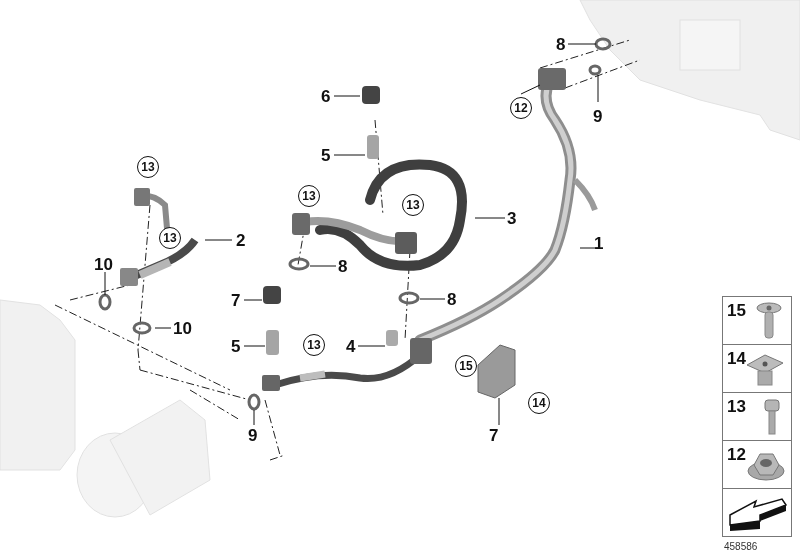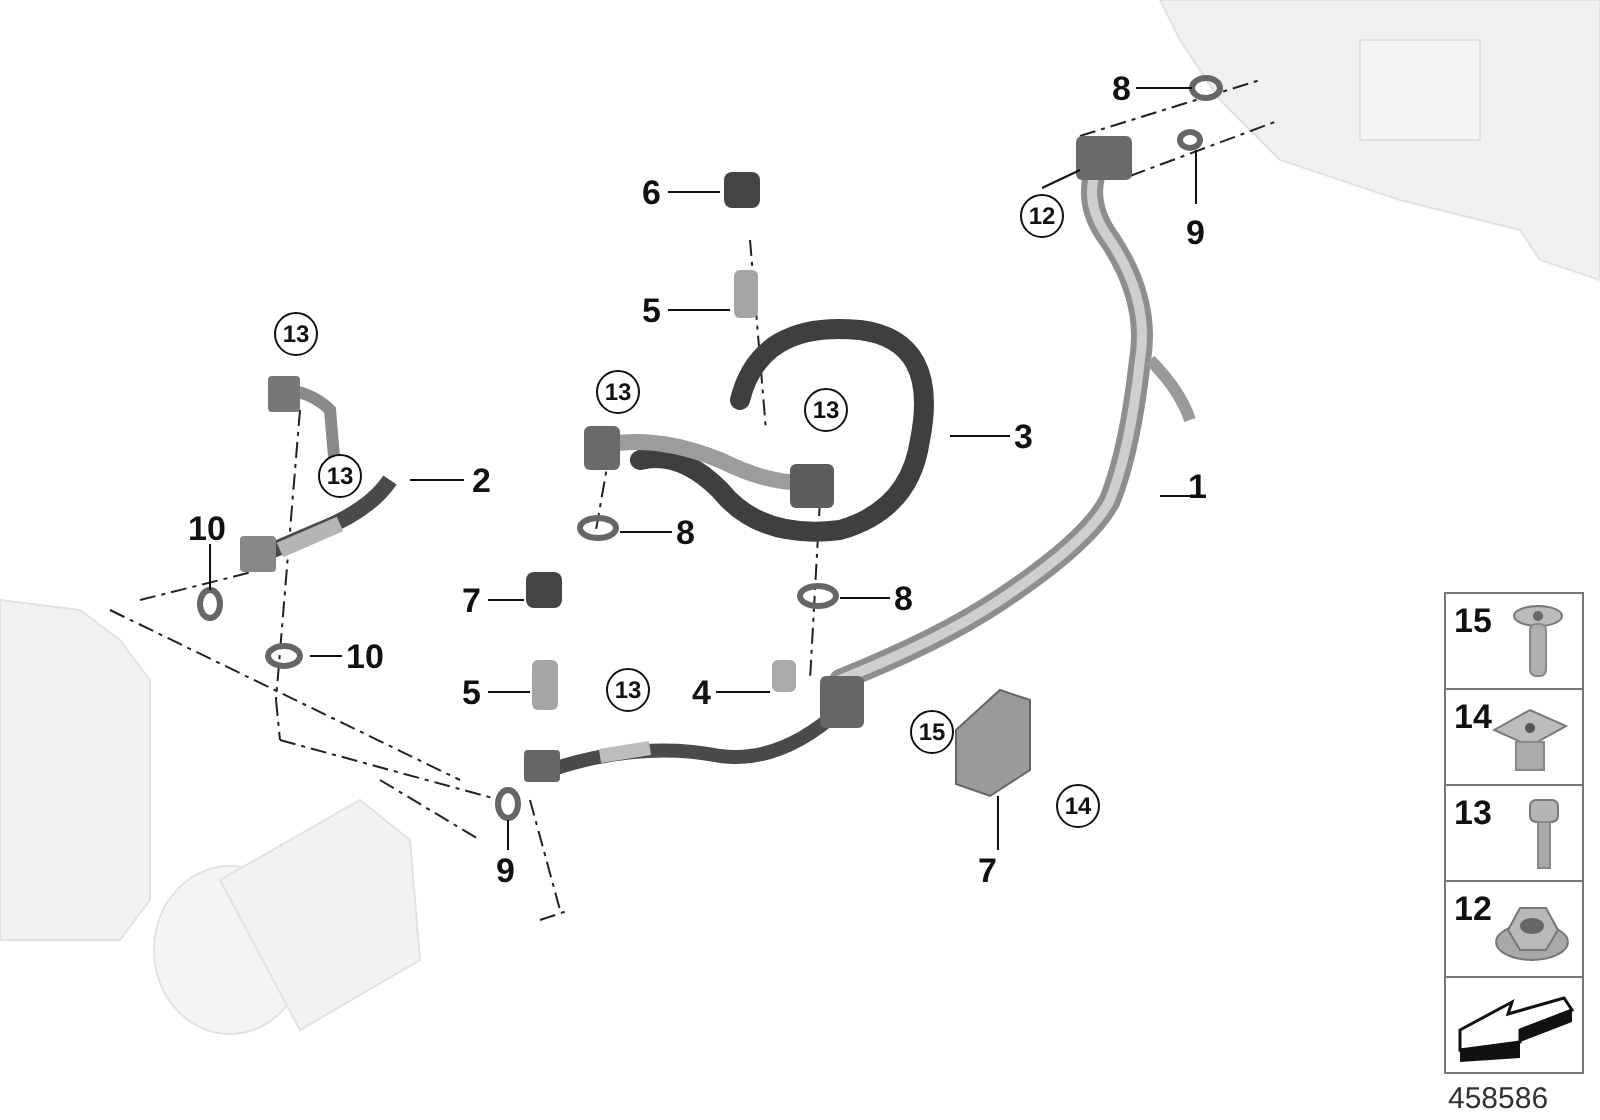--- a/index.html
+++ b/index.html
@@ -6,21 +6,21 @@
   body { width:800px; height:560px; position:relative; overflow:hidden; font-family:"Liberation Sans", sans-serif; }
   svg.diagram { position:absolute; left:0; top:0; }
   .lbl { position:absolute; font-weight:bold; font-size:17px; color:#111; line-height:1; }
   .circ { position:absolute; width:22px; height:22px; border:1.5px solid #111; border-radius:50%; background:#fff;
           font-weight:bold; font-size:12px; display:flex; align-items:center; justify-content:center; color:#111; box-sizing:border-box; }
   .legend { position:absolute; left:722px; top:296px; width:70px; }
   .lcell { position:relative; height:47px; border:1px solid #777; border-bottom:none; background:#fff; }
   .lcell:last-child { border-bottom:1px solid #777; }
   .lcell .num { position:absolute; left:4px; top:4px; font-weight:bold; font-size:17px; color:#111; }
   .lcell svg { position:absolute; right:4px; top:4px; }
-  .docnum { position:absolute; left:724px; top:541px; font-size:15px; color:#333; }
+  .docnum { position:absolute; left:724px; top:541px; font-size:10px; color:#333; }
 </style>
 </head>
 <body>
 
 <svg class="diagram" width="800" height="560" viewBox="0 0 800 560">
 
   <g opacity="0.35">
     <path d="M580 0 L800 0 L800 140 L770 130 L760 115 L700 100 L640 80 L610 50 L590 20 Z" fill="#d6d6d6" stroke="#aaa"></path>
     <rect x="680" y="20" width="60" height="50" fill="#e4e4e4" stroke="#aaa"></rect>
   </g>

